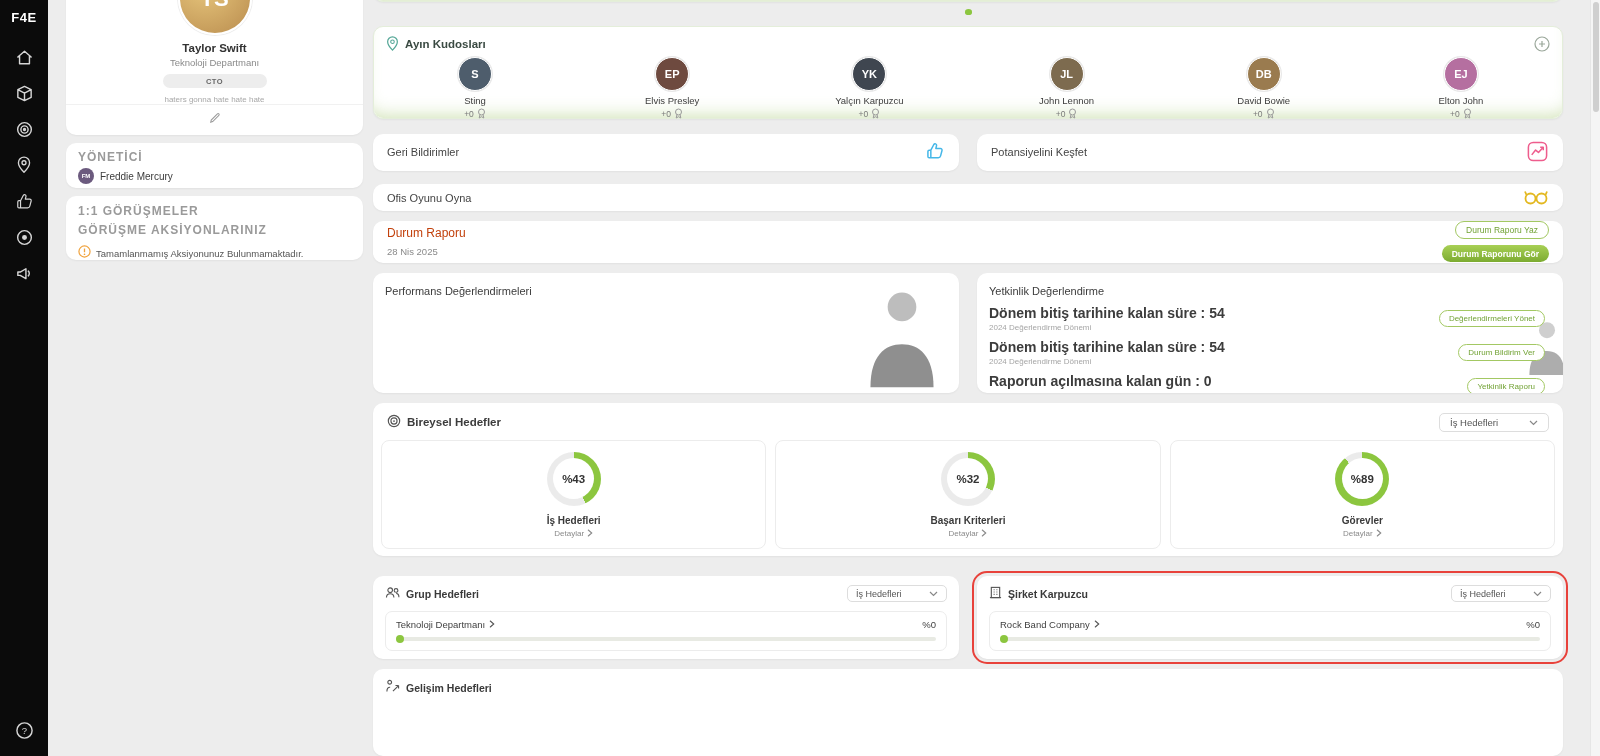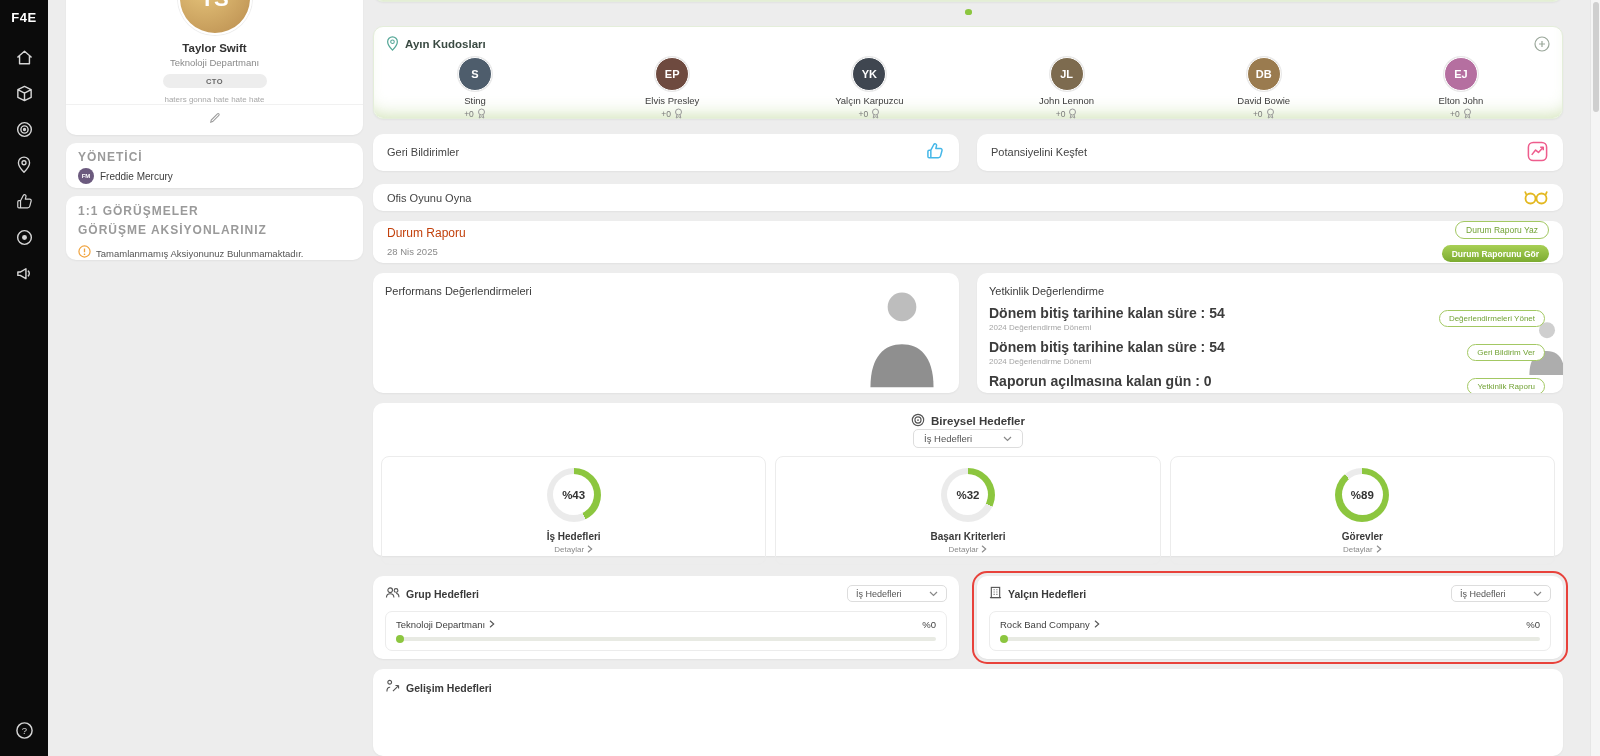--- a/index.html
+++ b/index.html
@@ -86,21 +86,21 @@
   .man-photo { position:absolute; right:14px; bottom:0; }
   .woman-photo { position:absolute; right:-8px; bottom:0; }
   .comp-rows { margin-top:8px; display:flex; flex-direction:column; gap:7px; position:relative; z-index:2; }
   .comp-row { display:flex; justify-content:space-between; align-items:center; }
   .comp-text { font-size:14px; font-weight:bold; color:#3c3c3c; }
   .comp-sub { font-size:8px; color:#a5a5a5; margin-top:2px; }
   .btn-xs { font-size:8px; padding:3px 9px; margin-right:6px; }
 
   
   .goals-card { margin-top:10px; height:153px; padding:8px 8px 10px; }
-  .goals-header { display:flex; align-items:center; justify-content:space-between; padding:2px 6px 8px;flex-direction:column; }
+  .goals-header { display:flex; align-items:center; justify-content:space-between; padding:2px 6px 8px; }
   .select { display:flex; align-items:center; justify-content:space-between; gap:10px; border:1px solid #ddd; border-radius:5px; padding:3px 10px; font-size:9.5px; color:#555; background:#fff; width:110px; cursor:pointer; }
   .goals-boxes { display:flex; gap:9px; }
   .goal-box { flex:1; border:1px solid #ececec; border-radius:8px; padding:11px 8px 9px; text-align:center; display:flex; flex-direction:column; align-items:center; cursor:pointer; }
   .ring { width:54px; height:54px; border-radius:50%; background:conic-gradient(var(--accent,#8cc63f) calc(var(--pct,0) * 1%), #ebebeb 0); display:flex; align-items:center; justify-content:center; margin-bottom:9px; }
   .ring-inner { width:41px; height:41px; border-radius:50%; background:#fff; display:flex; align-items:center; justify-content:center; font-weight:bold; font-size:11.5px; color:#333; }
   .goal-label { font-size:10px; font-weight:bold; color:#3a3a3a; }
   .goal-details { margin-top:3px; font-size:8px; color:#8a8a8a; display:flex; align-items:center; gap:3px; justify-content:center; }
 
   
   .row-team { margin-top:20px; }
@@ -373,21 +373,21 @@
                 <div class="comp-text">Dönem bitiş tarihine kalan süre : 54</div>
                 <div class="comp-sub">2024 Değerlendirme Dönemi</div>
               </div>
               <button class="btn-outline btn-xs">Değerlendirmeleri Yönet</button>
             </div>
             <div class="comp-row">
               <div>
                 <div class="comp-text">Dönem bitiş tarihine kalan süre : 54</div>
                 <div class="comp-sub">2024 Değerlendirme Dönemi</div>
               </div>
-              <button class="btn-outline btn-xs">Geri Bildirim Ver</button>
+              <button class="btn-outline btn-xs">Durum Bildirim Ver</button>
             </div>
             <div class="comp-row">
               <div>
                 <div class="comp-text">Raporun açılmasına kalan gün : 0</div>
                 <div class="comp-sub">2024 Değerlendirme Dönemi</div>
               </div>
               <button class="btn-outline btn-xs">Yetkinlik Raporu</button>
             </div>
           </div>
         </section>
@@ -483,21 +483,21 @@
           </div>
         </section>
 
         <section class="card team-goals highlighted">
           <div class="team-header">
             <span><svg width="13" height="13" viewBox="0 0 14 14" fill="none" stroke="#555" stroke-width="1.2">
                   <rect x="2.5" y="1.5" width="9" height="11"></rect>
                   <path d="M1 12.5 H13"></path>
                   <path d="M5 4 H6 M8 4 H9 M5 6.5 H6 M8 6.5 H9 M5 9 H6 M8 9 H9"></path>
                 </svg></span>
-            <span class="team-title">Yalçın Hedefleri</span>
+            <span class="team-title">Şirket Karpuzcu</span>
             <div class="select sm">
               <span>İş Hedefleri</span>
               <span><svg width="9" height="6" viewBox="0 0 9 6">
                     <path d="M1 1 L4.5 4.5 L8 1" fill="none" stroke="#888" stroke-width="1.2"></path>
                   </svg></span>
             </div>
           </div>
           <div class="team-item">
             <div class="team-item-top">
               <span class="team-name">

